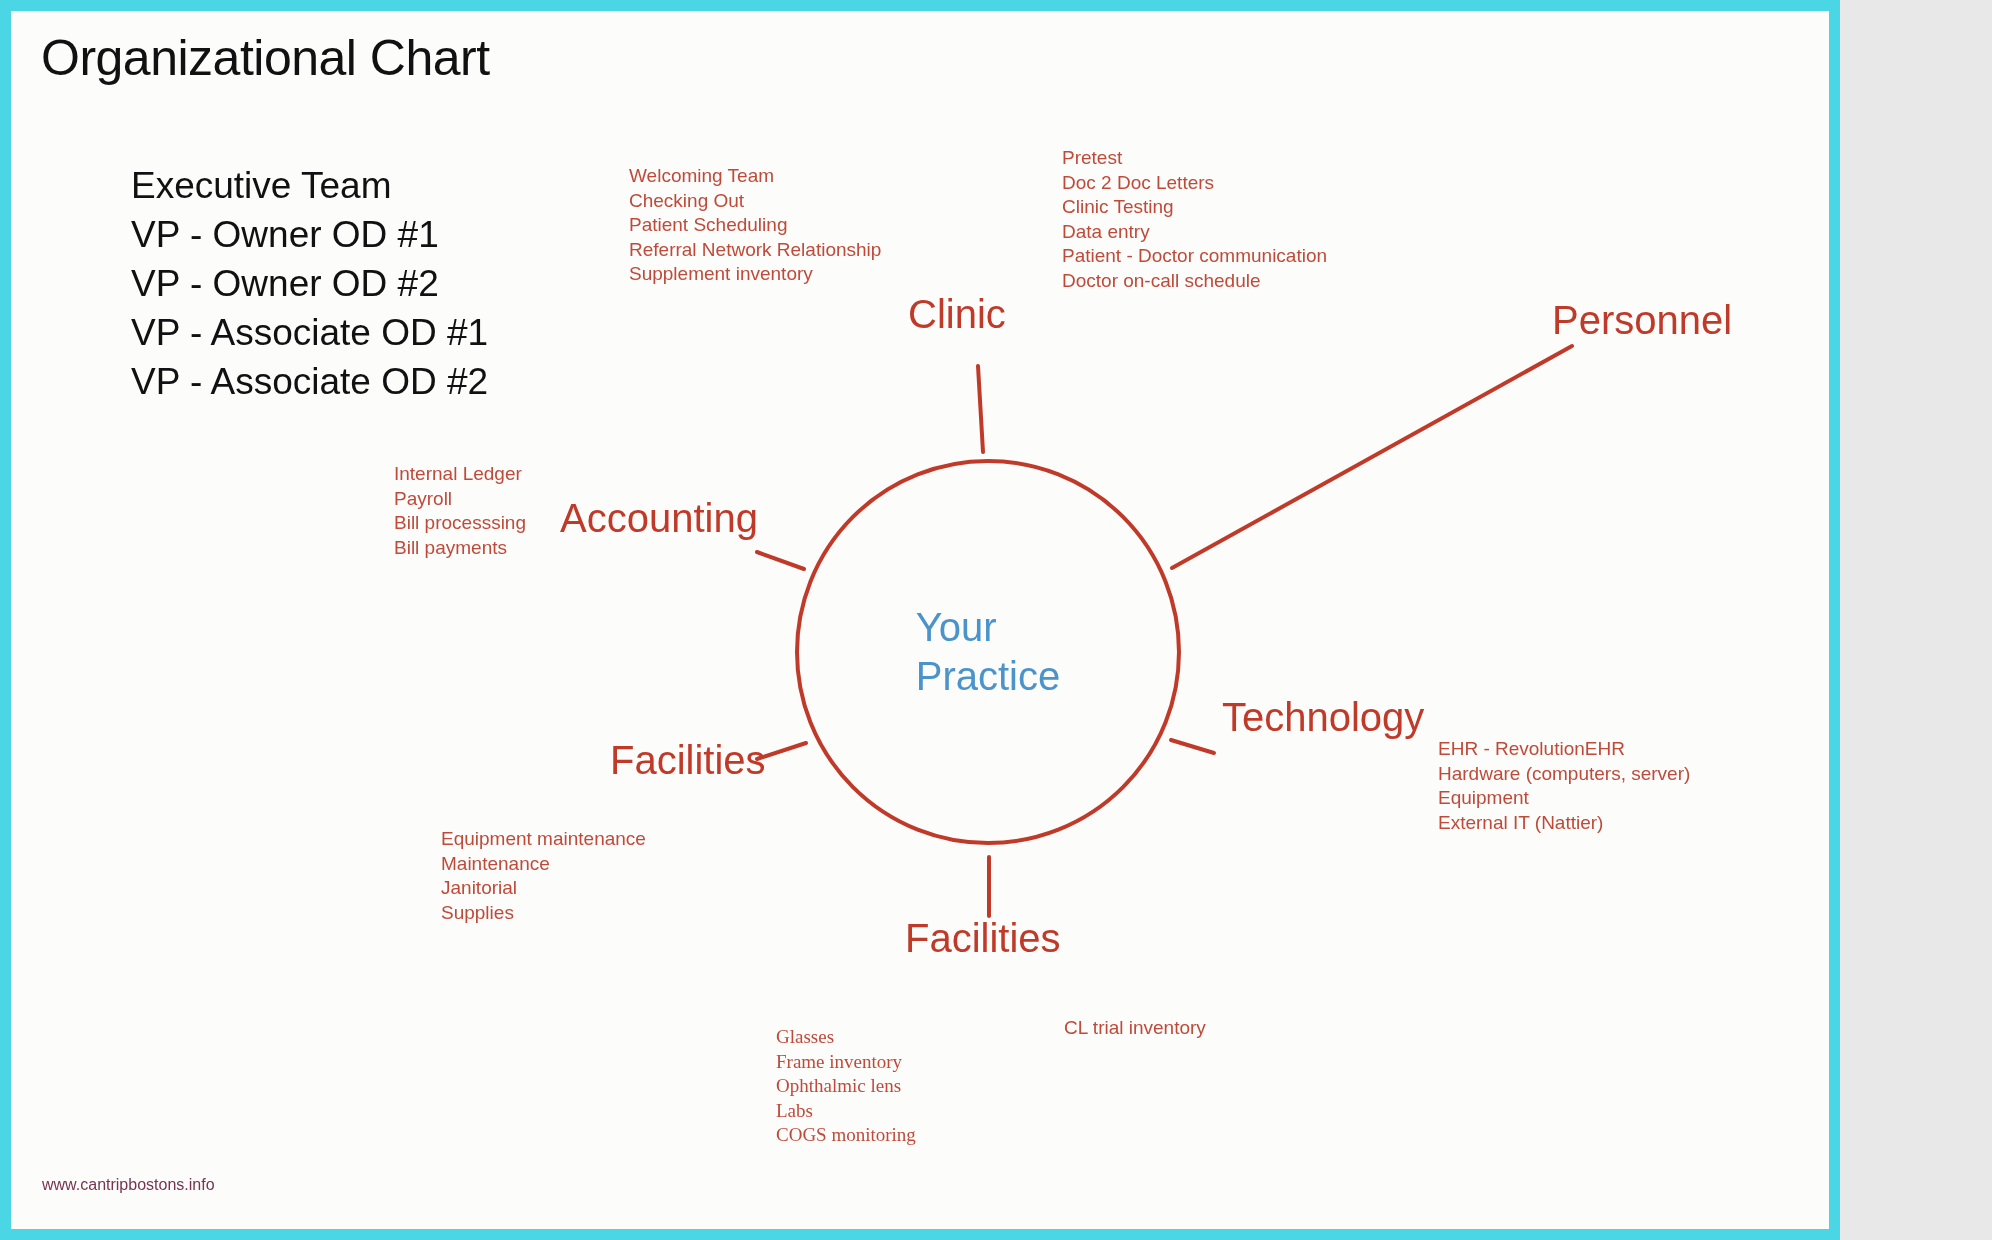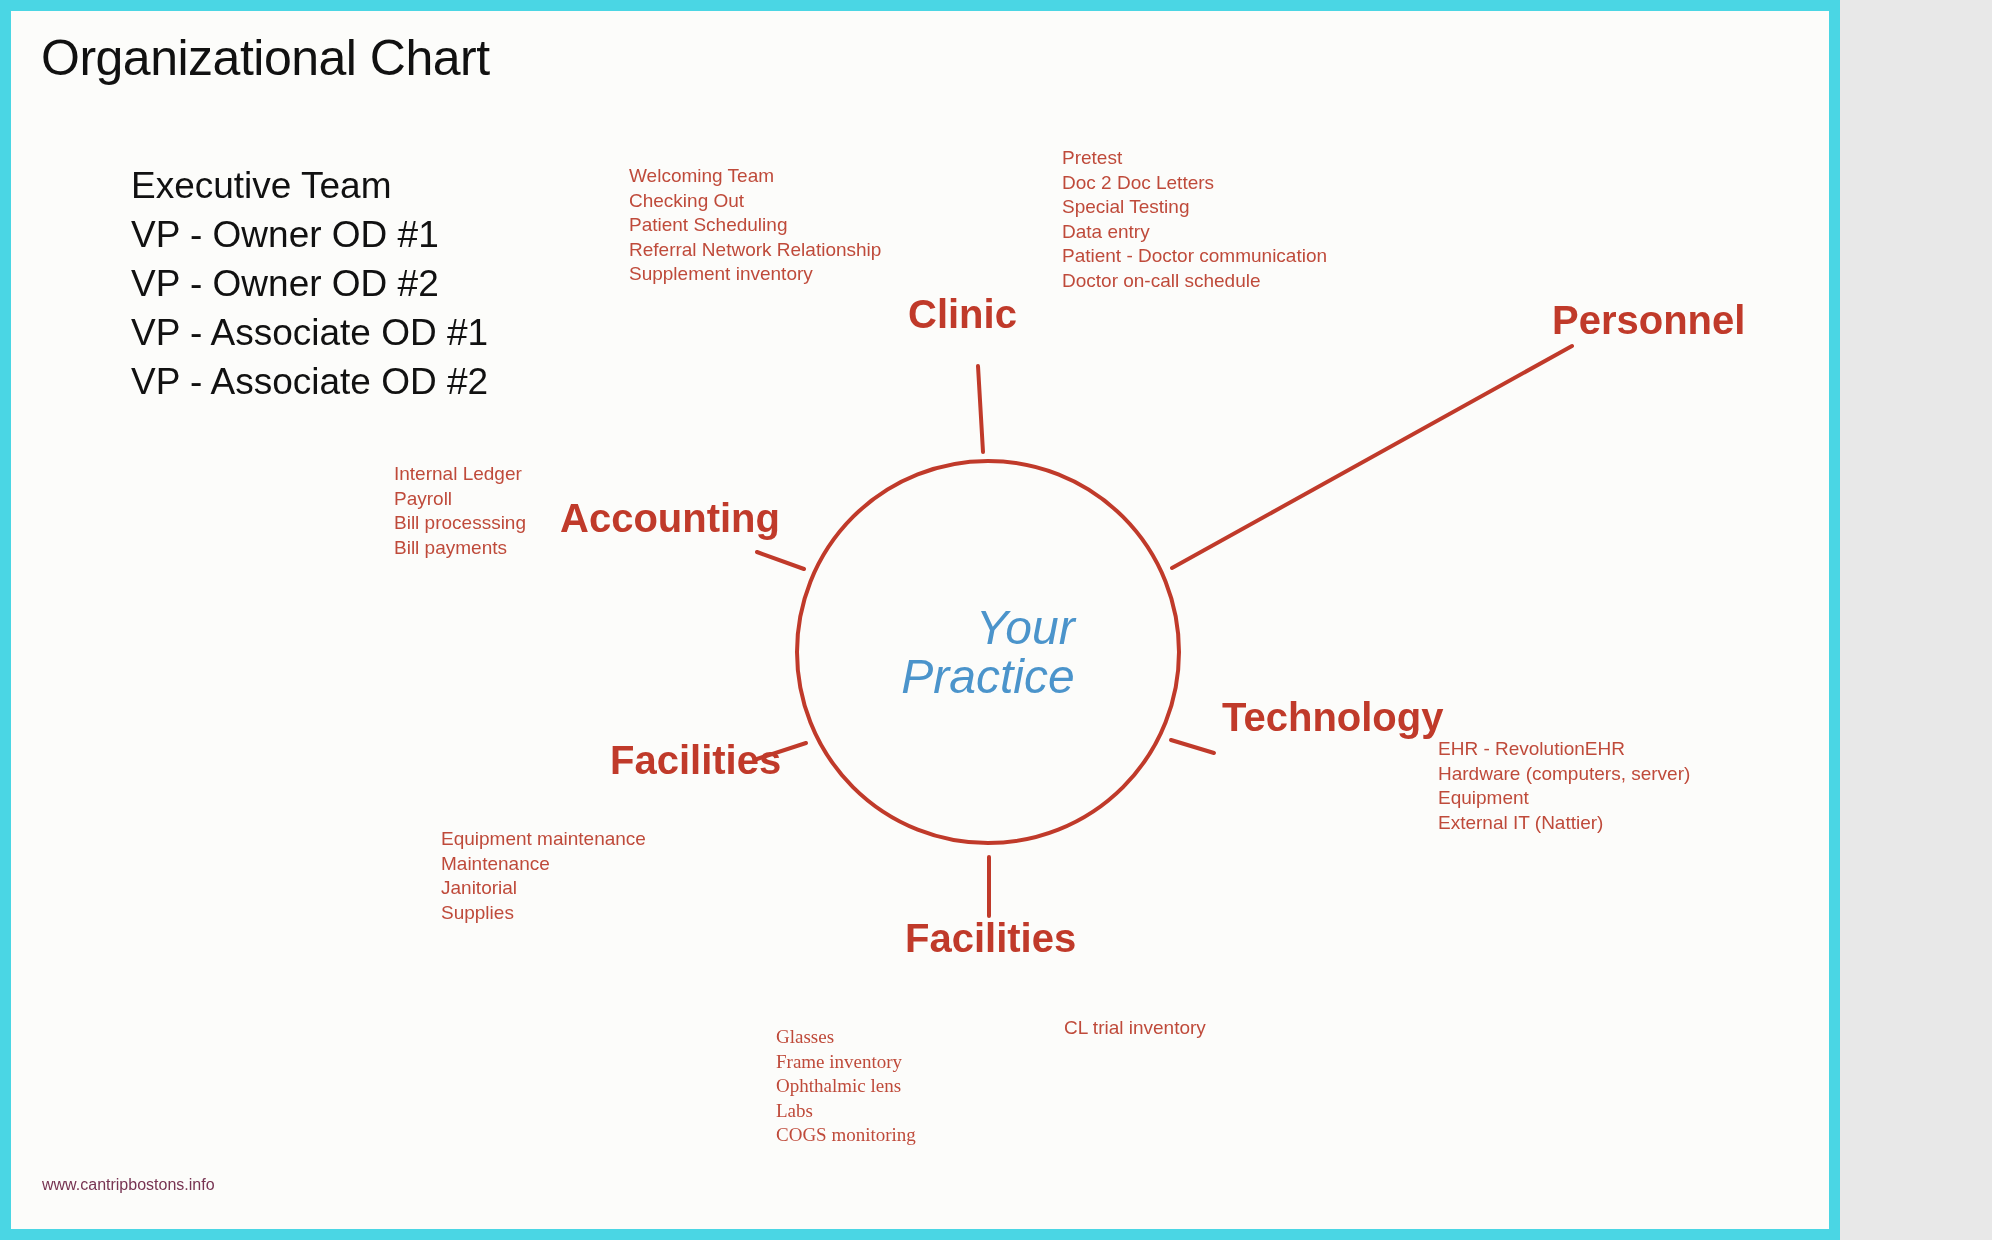--- a/index.html
+++ b/index.html
@@ -52,32 +52,30 @@
     width: 386px;
     height: 386px;
     border: 4px solid var(--circle_red, #c03a2a);
     border-radius: 50%;
     box-sizing: border-box;
     display: flex;
     align-items: center;
     justify-content: center;
   }
   .circle-text {
-    text-align: right;
-    font-size: 48px;
+    text-align: left;
+    font-size: 40px;
     line-height: 49px;
     color: var(--blue, #4b94cb);
-    font-style: italic;
   }
   .spoke-label {
     position: absolute;
     font-size: 40px;
     color: var(--circle_red, #c03a2a);
     white-space: nowrap;
-    font-weight: bold;
   }
   .red-list {
     position: absolute;
     font-size: 19px;
     line-height: 24.6px;
     color: var(--red, #bf4a3a);
     white-space: nowrap;
   }
   .watermark {
     position: absolute;
@@ -145,21 +143,21 @@
     <div>Welcoming Team</div>
     <div>Checking Out</div>
     <div>Patient Scheduling</div>
     <div>Referral Network Relationship</div>
     <div>Supplement inventory</div>
   </div>
 
   <div class="red-list" id="list-clinic-right">
     <div>Pretest</div>
     <div>Doc 2 Doc Letters</div>
-    <div>Special Testing</div>
+    <div>Clinic Testing</div>
     <div>Data entry</div>
     <div>Patient - Doctor communication</div>
     <div>Doctor on-call schedule</div>
   </div>
 
 
   <div class="red-list" id="list-accounting">
     <div>Internal Ledger</div>
     <div>Payroll</div>
     <div>Bill processsing</div>

